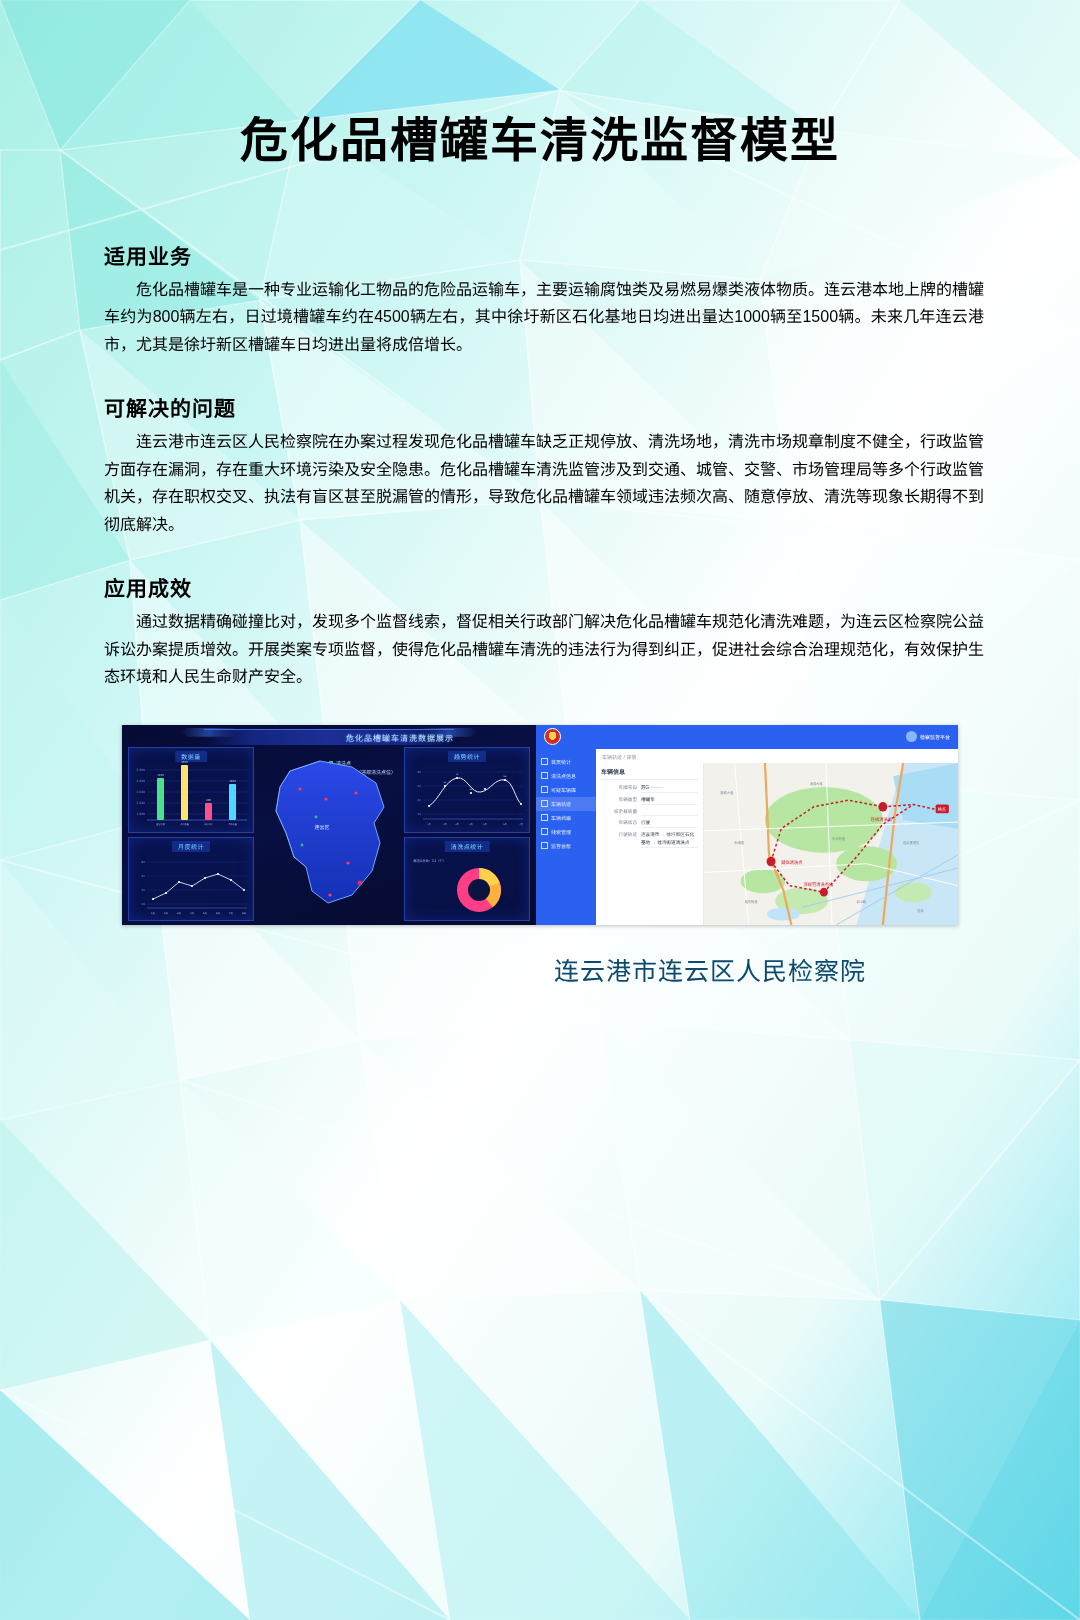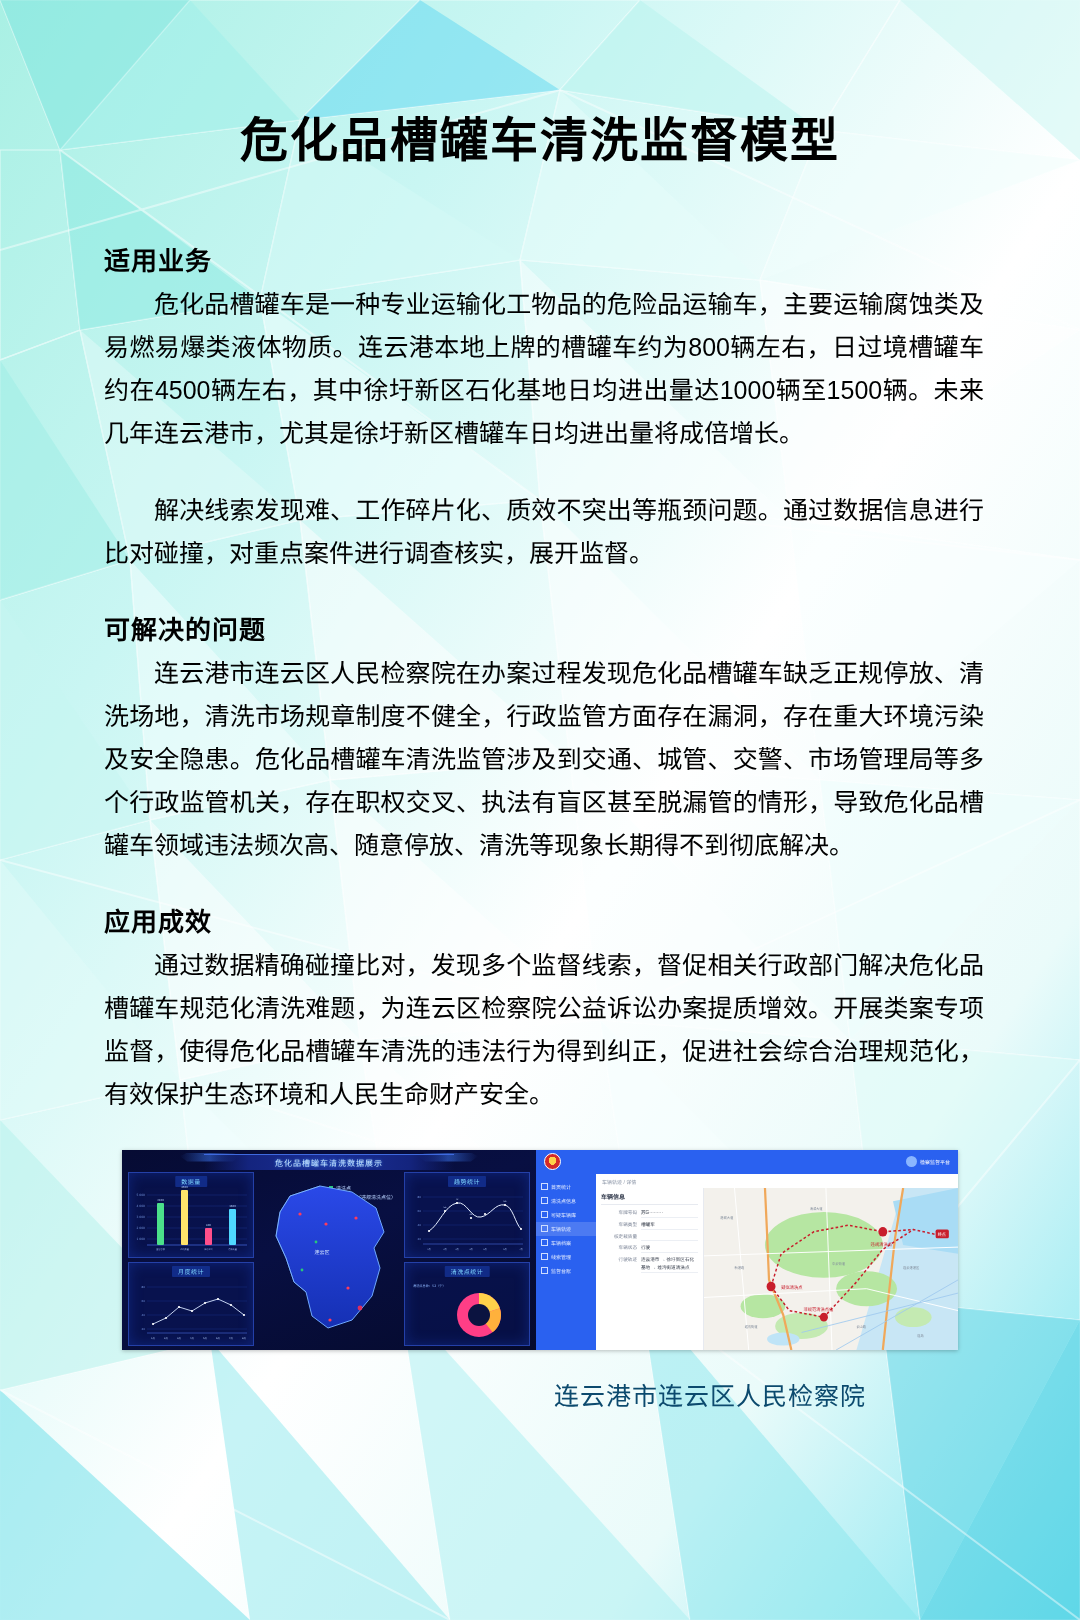--- a/index.html
+++ b/index.html
@@ -44,28 +44,28 @@
     letter-spacing: 2px;
     color: #000000;
     line-height: 1.2;
   }
   .section {
     margin-top: 34px;
   }
   .section.first { margin-top: 70px; }
   .section-heading {
     margin: 0 0 6px 8px;
-    font-size: 26px;
+    font-size: 21px;
     font-weight: 700;
     color: #000000;
     letter-spacing: 1px;
   }
   .section-body {
     margin: 0 0 0 8px;
-    font-size: 25px;
+    font-size: 16px;
     line-height: 1.72;
     color: #000000;
     text-align: justify;
     text-indent: 2em;
     letter-spacing: 0px;
   }
   
   .screenshot-wrap {
     margin-top: 34px;
     display: flex;
@@ -90,21 +90,21 @@
   }
   .bi-title-bar {
     position: absolute;
     top: 4px; left: 50%;
     transform: translateX(-50%);
     width: 250px; height: 15px;
     background: linear-gradient(90deg, rgba(10,25,110,0) 0%, #14247e 18%, #1b2f96 50%, #14247e 82%, rgba(10,25,110,0) 100%);
     border-top: 1px solid #3f6ae0;
     display: flex;
     align-items: center;
-    justify-content: center;
+    justify-content: flex-end;
   }
   .bi-title {
     font-size: 8px;
     color: #c6e4ff;
     letter-spacing: 1px;
     white-space: nowrap;
     text-shadow: 0 0 3px #3f8fff;
   }
   .bi-deco {
     position: absolute;
@@ -374,21 +374,20 @@
   <div class="content">
 
     <h1 class="page-title">危化品槽罐车清洗监督模型</h1>
 
     <div class="section first">
       <h2 class="section-heading">适用业务</h2>
       <p class="section-body">危化品槽罐车是一种专业运输化工物品的危险品运输车，主要运输腐蚀类及易燃易爆类液体物质。连云港本地上牌的槽罐车约为800辆左右，日过境槽罐车约在4500辆左右，其中徐圩新区石化基地日均进出量达1000辆至1500辆。未来几年连云港市，尤其是徐圩新区槽罐车日均进出量将成倍增长。</p>
     </div>
 
     <div class="section">
-      <p class="section-body">解决线索发现难、工作碎片化、质效不突出等瓶颈问题。通过数据信息进行比对碰撞，对重点案件进行调查核实，展开监督。</p>
     </div>
 
     <div class="section">
       <h2 class="section-heading">可解决的问题</h2>
       <p class="section-body">连云港市连云区人民检察院在办案过程发现危化品槽罐车缺乏正规停放、清洗场地，清洗市场规章制度不健全，行政监管方面存在漏洞，存在重大环境污染及安全隐患。危化品槽罐车清洗监管涉及到交通、城管、交警、市场管理局等多个行政监管机关，存在职权交叉、执法有盲区甚至脱漏管的情形，导致危化品槽罐车领域违法频次高、随意停放、清洗等现象长期得不到彻底解决。</p>
     </div>
 
     <div class="section">
       <h2 class="section-heading">应用成效</h2>
       <p class="section-body">通过数据精确碰撞比对，发现多个监督线索，督促相关行政部门解决危化品槽罐车规范化清洗难题，为连云区检察院公益诉讼办案提质增效。开展类案专项监督，使得危化品槽罐车清洗的违法行为得到纠正，促进社会综合治理规范化，有效保护生态环境和人民生命财产安全。</p>

